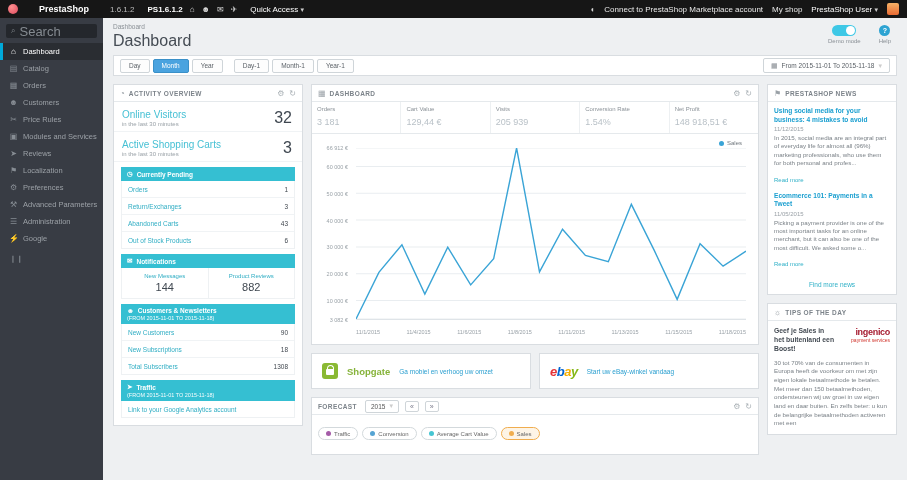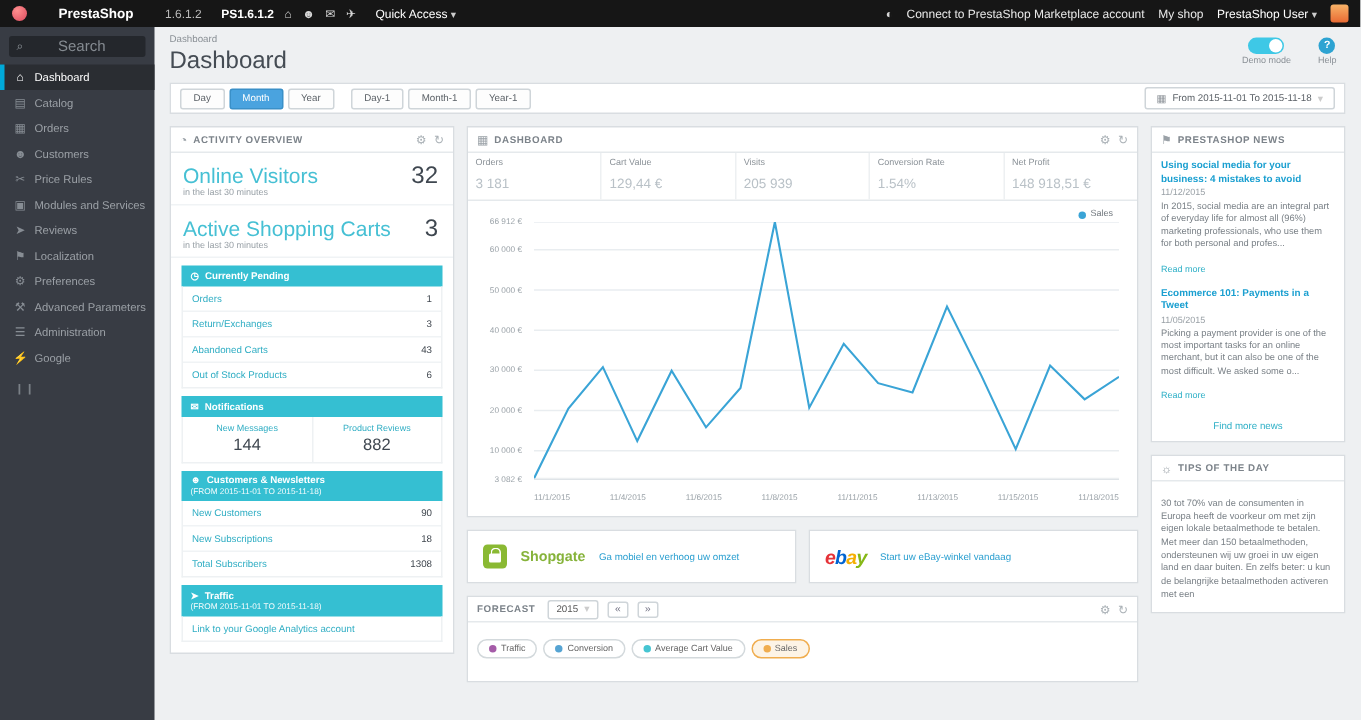--- a/index.html
+++ b/index.html
@@ -18,21 +18,21 @@
   .caret { font-size:7px; color:#ccc; }
   .tb-right { margin-left:auto; display:flex; align-items:center; gap:9px; }
   .tb-link { color:#e8e8e8; font-size:8px; cursor:pointer; text-decoration:none; }
   .tb-user { color:#fff; font-size:8px; cursor:pointer; }
   .avatar { width:12px; height:12px; border-radius:2px; background:linear-gradient(#f7b267,#e86a33); display:inline-block; }
 
   
   .sidebar { position:absolute; top:18px; left:0; width:103px; height:462px; background:#383c44; }
   .search-box { margin:6px 6px 5px; height:14px; background:#24272c; border-radius:2px; display:flex; align-items:center; padding:0 5px; gap:4px; }
   .search-box .s-icon { color:#8a9096; font-size:8px; }
-  .search-box input { background:transparent; border:none; outline:none; color:#cfd3d7; font-size:10px; width:70px; font-family:"Liberation Sans", sans-serif;text-align:center; }
+  .search-box input { background:transparent; border:none; outline:none; color:#cfd3d7; font-size:13px; width:70px; font-family:"Liberation Sans", sans-serif; }
   .search-box input::placeholder { color:#858b91; }
   .menu-item { height:17px; display:flex; align-items:center; gap:5px; padding-left:9px; color:#9ba0a6; font-size:7.5px; cursor:pointer; }
   .menu-item .mi-icon { width:9px; font-size:8px; text-align:center; color:#878d94; }
   .menu-item.active { background:#2a2d32; color:#fff; border-left:3px solid #00a9d9; padding-left:6px; }
   .menu-item.active .mi-icon { color:#fff; }
   .collapse { color:#7a8087; font-size:7px; padding:8px 10px; letter-spacing:1px; cursor:pointer; }
 
   
   .content { position:absolute; left:103px; top:18px; width:804px; height:462px; }
   .page-head { position:relative; padding:5px 10px 2px; }
@@ -59,21 +59,21 @@
 
   .panel { background:#fff; border:1px solid #d9dde1; margin-bottom:8px; }
   .panel-head { height:17px; display:flex; align-items:center; gap:4px; padding:0 6px; border-bottom:1px solid #e5e9ec; }
   .ph-icon { color:#9aa1a7; font-size:8px; }
   .ph-title { font-size:6.5px; font-weight:bold; color:#7c838a; letter-spacing:.4px; }
   .ph-icons { margin-left:auto; display:flex; gap:5px; color:#aab1b6; font-size:8px; }
   .ph-icons span { cursor:pointer; }
 
   
   .visitor-row { position:relative; padding:7px 8px 4px; border-bottom:1px solid #f0f3f5; }
-  .visitor-label { color:#46c0d4; font-size:14px; }
+  .visitor-label { color:#46c0d4; font-size:10px; }
   .visitor-sub { color:#99a1a7; font-size:6px; margin-top:1px; }
   .visitor-value { position:absolute; right:10px; top:7px; font-size:16px; color:#3f4750; }
   .sec-head { background:#35bfd2; color:#fff; font-size:6.5px; font-weight:bold; padding:3px 6px; margin:5px 7px 0; display:flex; align-items:center; gap:4px; }
   .sec-head.two-line { flex-direction:column; align-items:flex-start; gap:1px; }
   .sec-head .row1 { display:flex; gap:4px; align-items:center; }
   .sec-head .sub { font-weight:normal; font-size:5.5px; opacity:.95; }
   .sec-rows { margin:0 7px; border:1px solid #eef1f3; border-top:none; }
   .sec-row { display:flex; justify-content:space-between; align-items:center; padding:4.5px 6px; border-bottom:1px solid #f0f3f5; font-size:6.5px; }
   .sec-row:last-child { border-bottom:none; }
   .sec-row .lbl { color:#31aec4; cursor:pointer; }
@@ -499,19 +499,26 @@
         </div>
         <div class="find-more">Find more news</div>
       </section>
 
       <section class="panel">
         <div class="panel-head">
           <span class="ph-icon">☼</span>
           <span class="ph-title">TIPS OF THE DAY</span>
         </div>
         <div class="tips-body">
+          <div class="tips-top">
+            <div class="tips-headline">Geef je Sales in het buitenland een Boost!</div>
+            <div class="ingenico">
+              <div class="ing-name">ingenico</div>
+              <div class="ing-sub">payment services</div>
+            </div>
+          </div>
           <div class="tips-text">30 tot 70% van de consumenten in Europa heeft de voorkeur om met zijn eigen lokale betaalmethode te betalen. Met meer dan 150 betaalmethoden, ondersteunen wij uw groei in uw eigen land en daar buiten. En zelfs beter: u kun de belangrijke betaalmethoden activeren met een</div>
         </div>
       </section>
     </div>
 
   </div>
 </main>
 
 </body></html>

